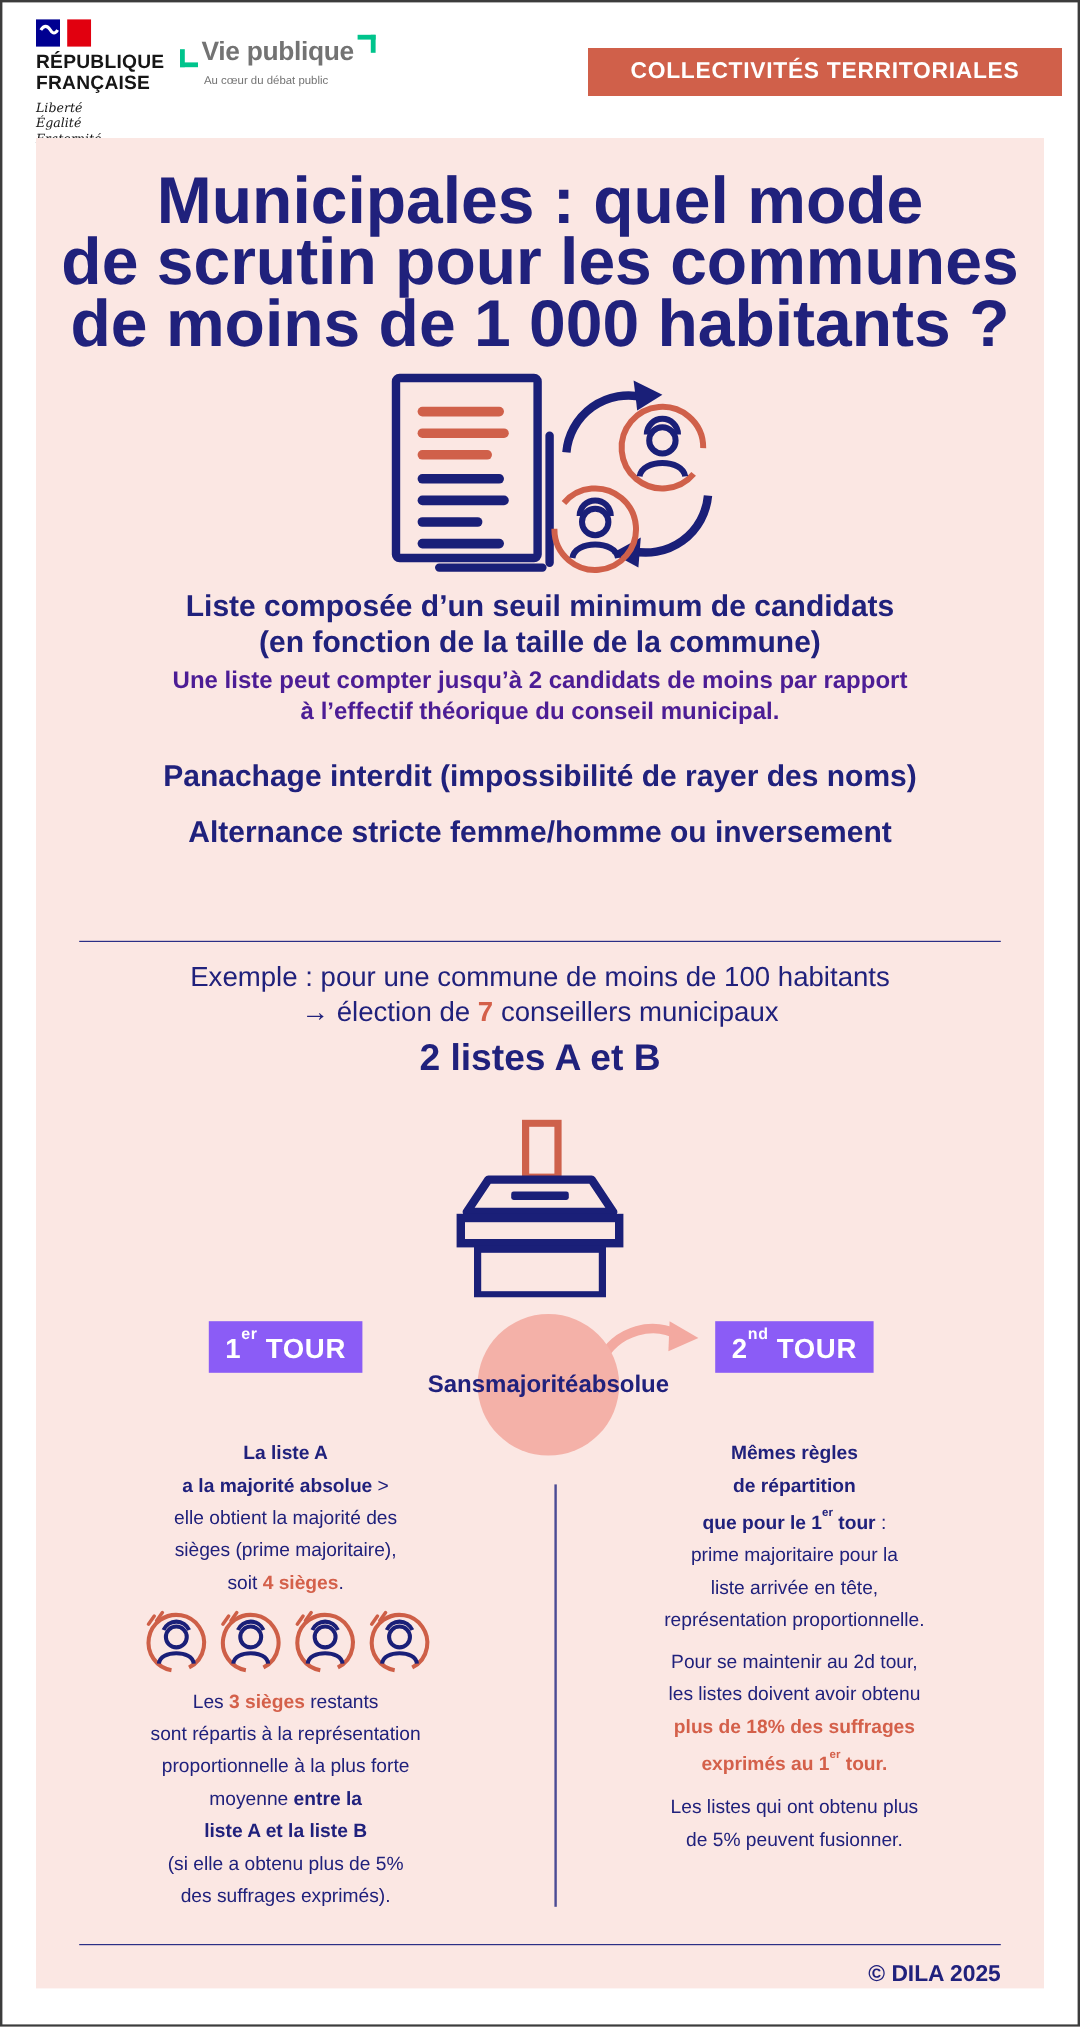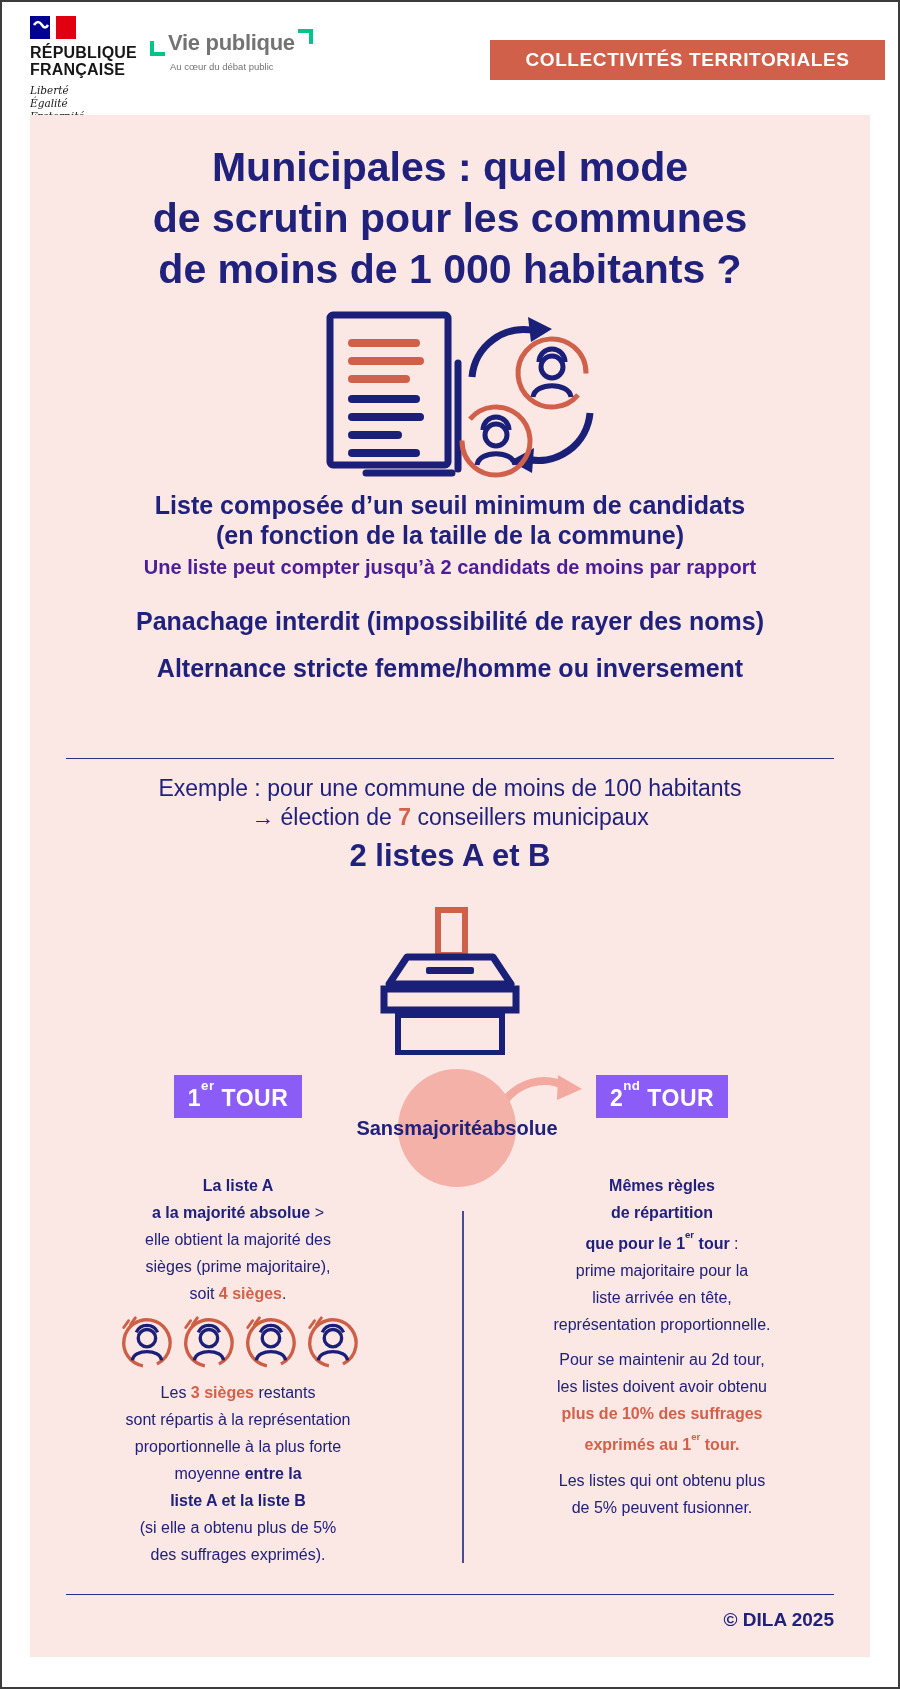--- a/index.html
+++ b/index.html
@@ -32,21 +32,21 @@
     display:flex;align-items:center;justify-content:center;
   }
 
   
   .card{
     position:absolute;left:30px;right:30px;top:115px;bottom:32px;
     background:#FBE7E3;text-align:center;color:#20217C;
   }
   h1,h2,p{margin:0;}
   .line{display:block;}
-  .title{margin-top:27px;font-size:41px;line-height:51px;font-weight:bold;color:#20217C;}
+  .title{margin-top:27px;font-size:55px;line-height:51px;font-weight:bold;color:#20217C;}
   .icon-candidates{margin-top:14px;line-height:0;}
   .rule-head{font-size:25px;line-height:30px;font-weight:bold;}
   .rule-liste{margin-top:6px;}
   .rule-note{margin-top:4px;font-size:20px;line-height:26px;font-weight:bold;color:#4c1d95;}
   .rule-panachage{margin-top:26px;}
   .rule-alternance{margin-top:17px;}
   hr.divider{border:none;border-top:1px solid #2b2f86;margin:75px 36px 0;}
   .example{margin-top:15px;font-size:23px;line-height:29px;}
   .lists-heading{margin-top:4px;font-size:31px;line-height:39px;font-weight:bold;}
   .icon-ballot{margin-top:32px;line-height:0;}
@@ -142,20 +142,21 @@
       <path d="M177 156 c2 -15 36 -15 38 0" stroke="#1A1F78" stroke-width="5" fill="none"></path>
     </svg>
   </div>
 
   <h2 class="rule-head rule-liste">
     <span class="line">Liste composée d’un seuil minimum de candidats</span>
     <span class="line">(en fonction de la taille de la commune)</span>
   </h2>
   <p class="rule-note">
     <span class="line">Une liste peut compter jusqu’à 2 candidats de moins par rapport</span>
+    <span class="line">à l’effectif théorique du conseil municipal.</span>
   </p>
 
   <h2 class="rule-head rule-panachage">Panachage interdit (impossibilité de rayer des noms)</h2>
   <h2 class="rule-head rule-alternance">Alternance stricte femme/homme ou inversement</h2>
 
   <hr class="divider">
 
   <p class="example">
     <span class="line">Exemple : pour une commune de moins de 100 habitants</span>
     <span class="line"><span>→</span><span> élection de </span><b class="accent">7</b><span> conseillers municipaux</span></span>
@@ -238,21 +239,21 @@
         <b class="line">de répartition</b>
         <span class="line"><b><span>que pour le 1</span><sup class="bodysup">er</sup><span> tour</span></b><span> :</span></span>
         <span class="line">prime majoritaire pour la</span>
         <span class="line">liste arrivée en tête,</span>
         <span class="line">représentation proportionnelle.</span>
       </p>
 
       <p class="p2">
         <span class="line">Pour se maintenir au 2d tour,</span>
         <span class="line">les listes doivent avoir obtenu</span>
-        <b class="line accent">plus de 10% des suffrages</b>
+        <b class="line accent">plus de 18% des suffrages</b>
         <b class="line accent"><span>exprimés au 1</span><sup class="bodysup">er</sup><span> tour.</span></b>
       </p>
 
       <p class="p3">
         <span class="line">Les listes qui ont obtenu plus</span>
         <span class="line">de 5% peuvent fusionner.</span>
       </p>
     </div>
 
     <div class="sans-circle">

